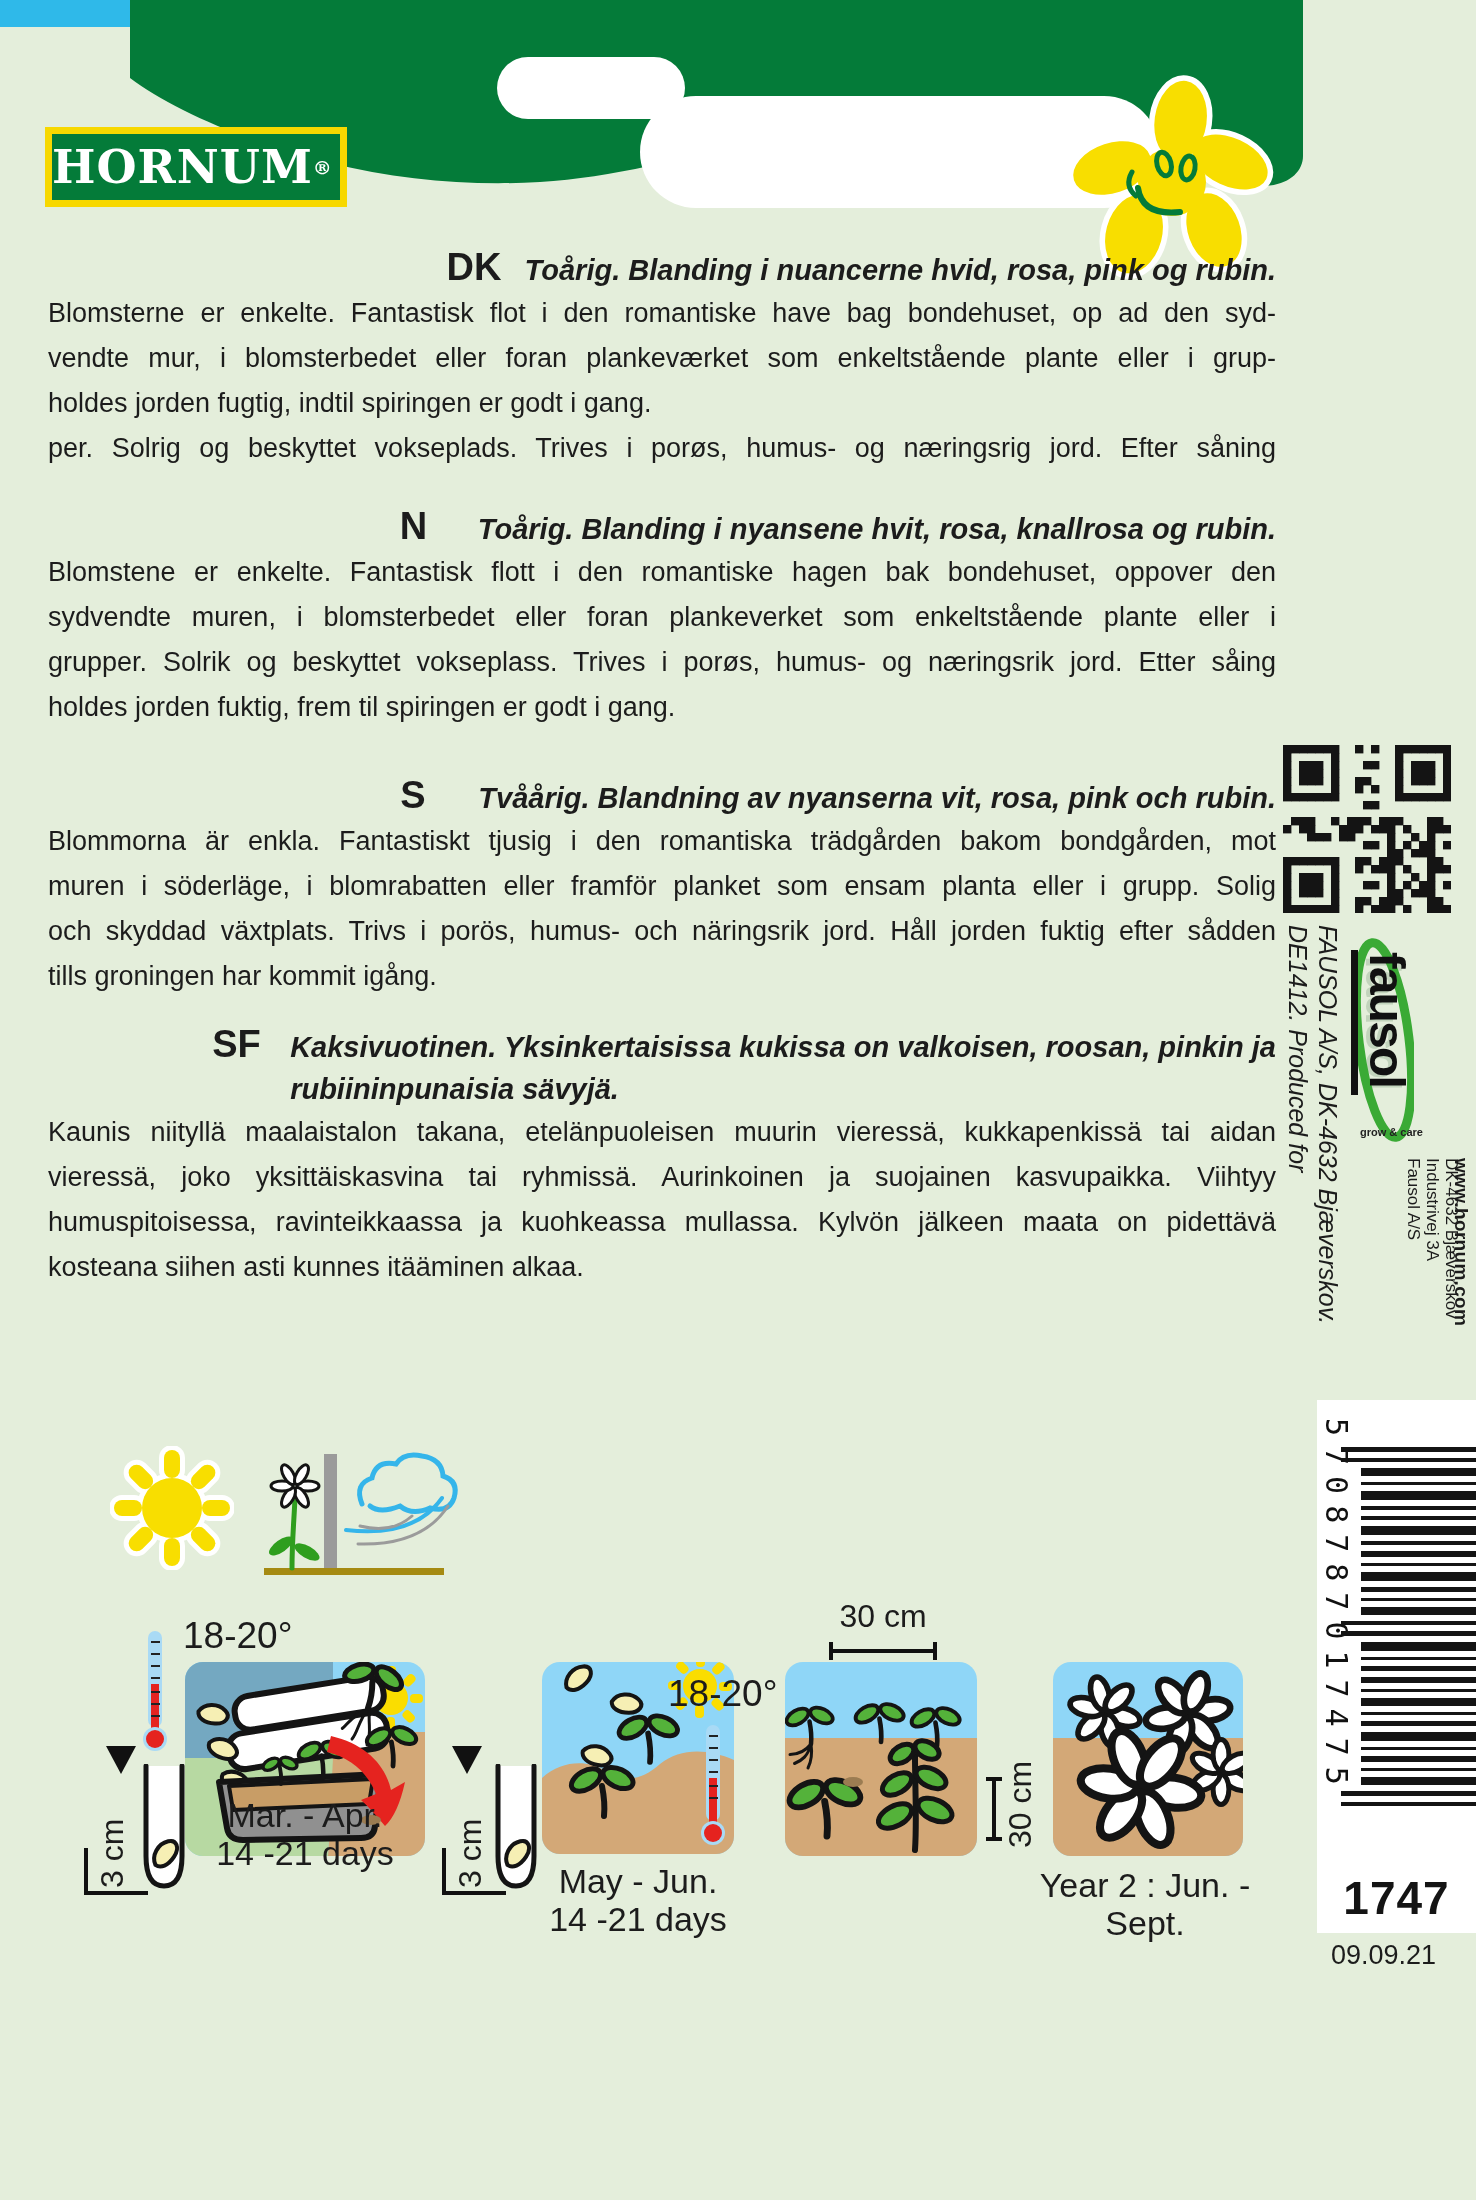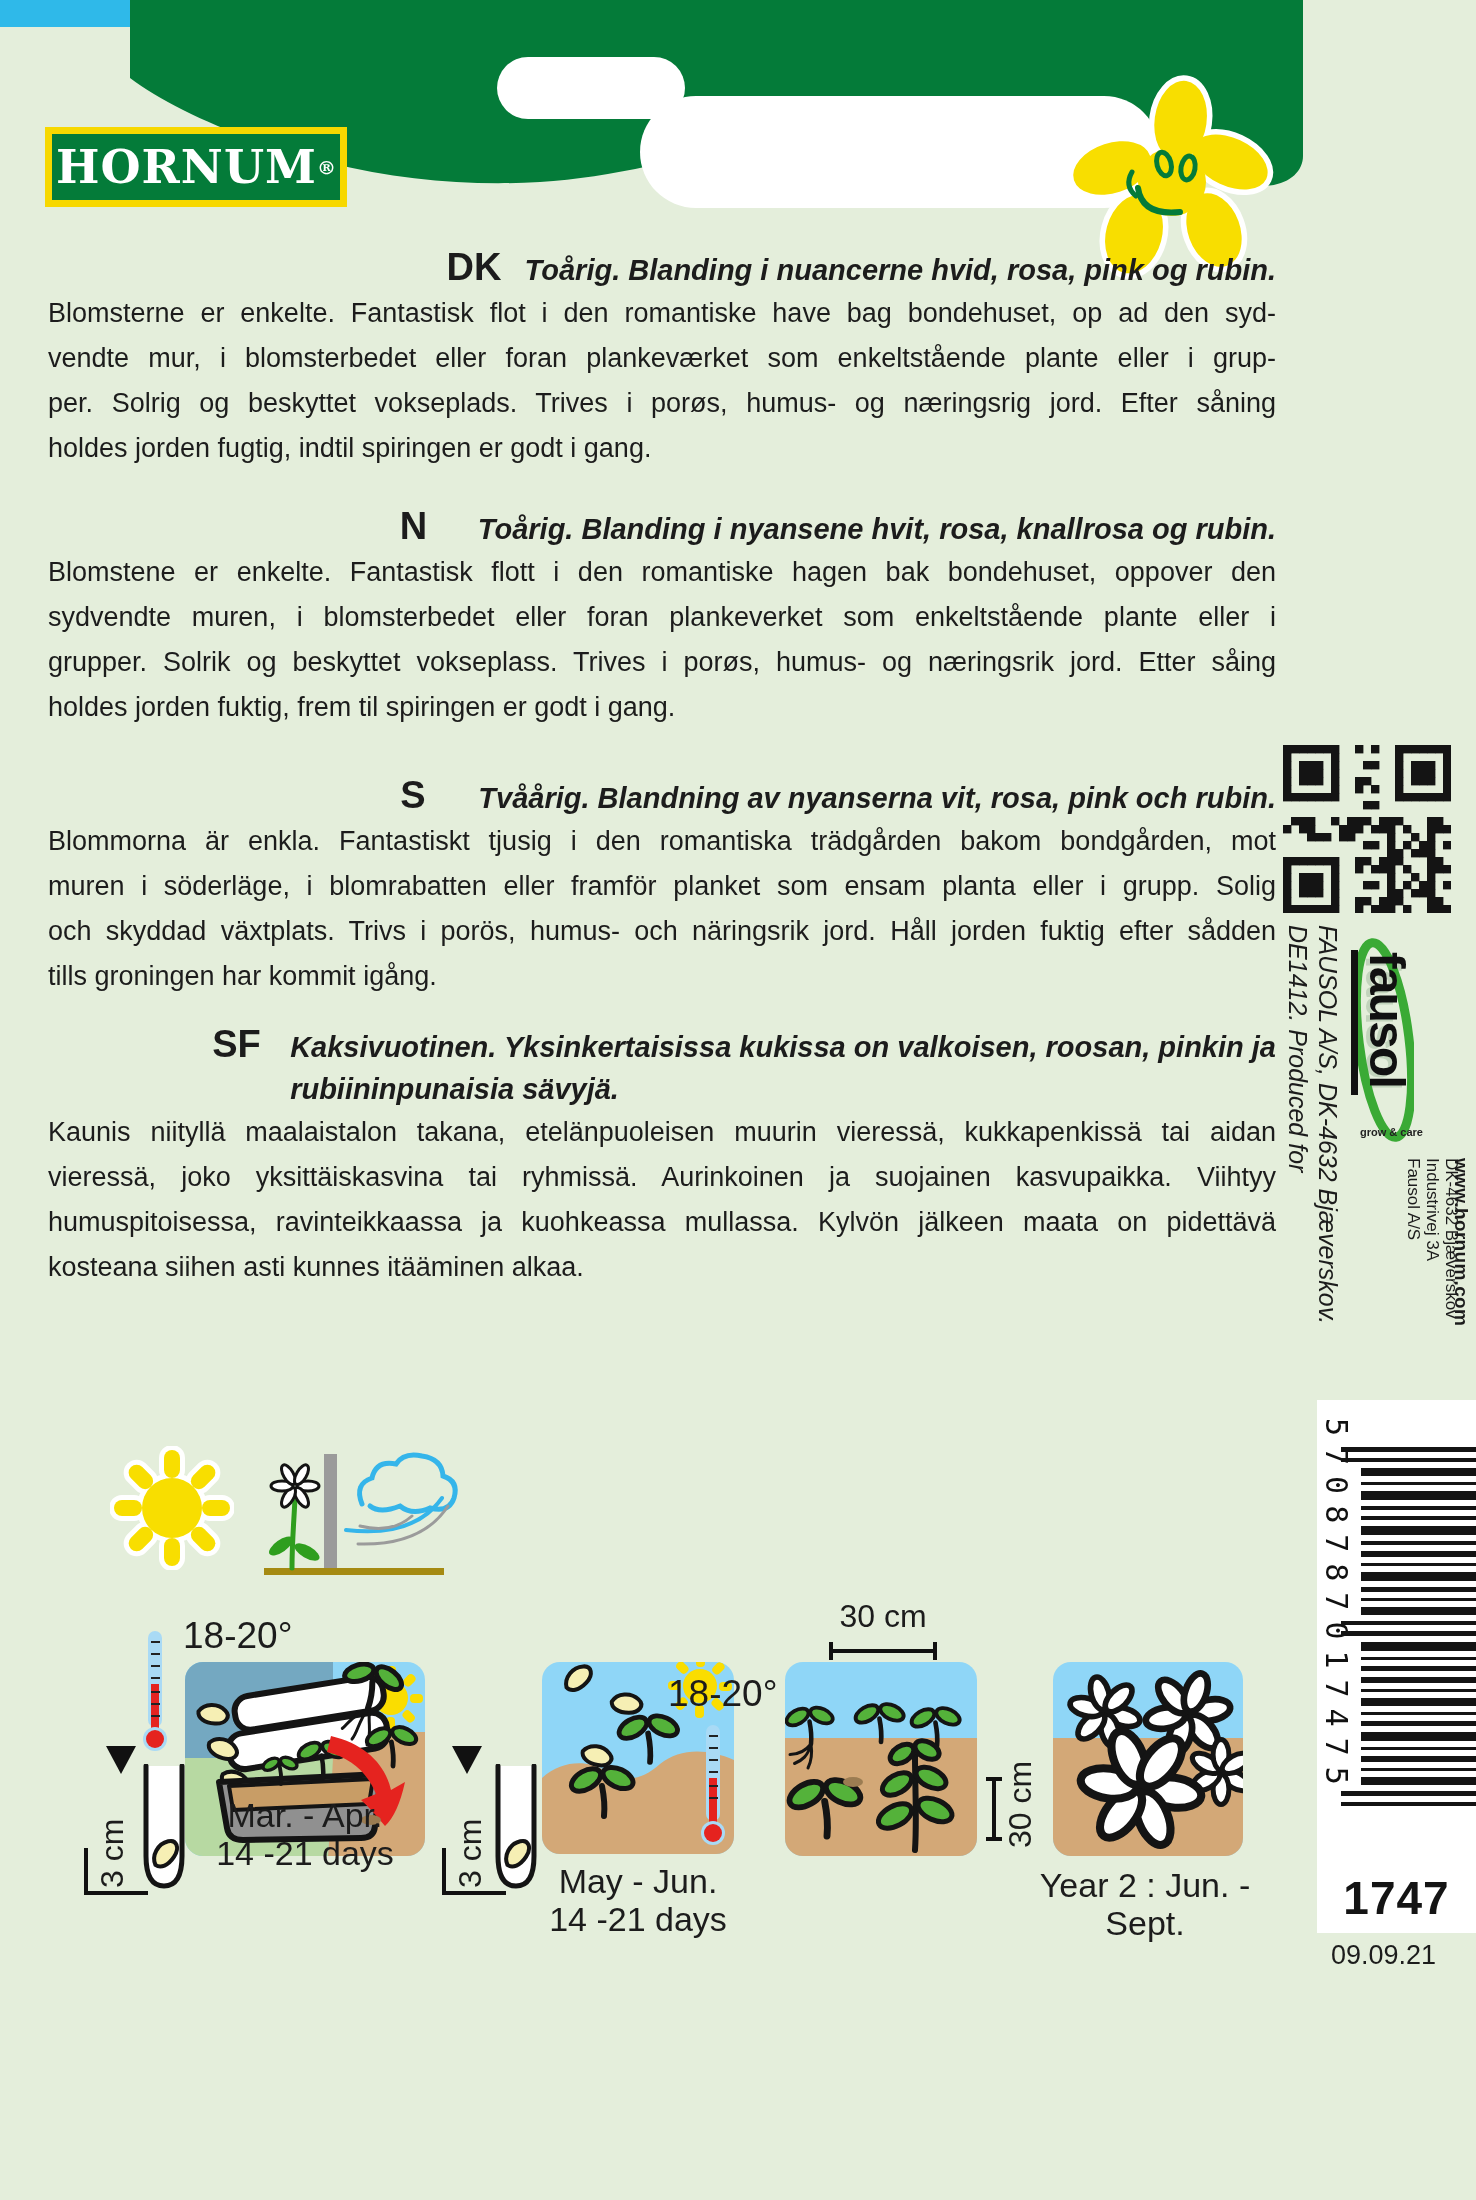--- a/index.html
+++ b/index.html
@@ -3,21 +3,21 @@
 <meta charset="utf-8">
 <style>
   html,body{margin:0;padding:0;background:#fff;}
   .page{position:relative;width:1476px;height:2200px;background:#e4eedb;overflow:hidden;
         font-family:"Liberation Sans",sans-serif;color:#1c1c1c;}
   .abs{position:absolute;}
 
   
   .hornum{position:absolute;left:45px;top:127px;width:288px;height:66px;
           border:7px solid #f7d800;background:#047b39;display:flex;align-items:center;
-          justify-content:center;}
+          }
   .hornum .word{font-family:"DejaVu Serif",serif;font-weight:bold;font-size:46px;color:#fff;letter-spacing:1px;}
   .hornum sup{font-family:"DejaVu Serif",serif;font-weight:bold;color:#fff;font-size:19px;vertical-align:18px;}
 
   
   .textcol{position:absolute;left:48px;top:246px;width:1228px;}
   .sec-row{display:flex;align-items:baseline;justify-content:flex-end;}
   .sec-label{font-weight:bold;font-size:38px;min-width:62px;margin-right:16px;}
   .sec-heading{font-weight:bold;font-style:italic;font-size:29px;line-height:42px;}
   .body-line{font-size:27px;line-height:45px;text-align:justify;text-align-last:justify;}
   .body-line.last{text-align-last:left;}
@@ -102,22 +102,22 @@
     <div class="section" style="margin-bottom:34px">
       <div class="sec-row">
         <span class="sec-label">DK</span>
         <div class="sec-heading">
           <div>Toårig. Blanding i nuancerne hvid, rosa, pink og rubin.</div>
         </div>
       </div>
       <div>
         <div class="body-line">Blomsterne er enkelte. Fantastisk flot i den romantiske have bag bondehuset, op ad den syd-</div>
         <div class="body-line">vendte mur, i blomsterbedet eller foran plankeværket som enkeltstående plante eller i grup-</div>
+        <div class="body-line last">holdes jorden fugtig, indtil spiringen er godt i gang.</div>
         <div class="body-line">per. Solrig og beskyttet vokseplads. Trives i porøs, humus- og næringsrig jord. Efter såning</div>
-        <div class="body-line last">holdes jorden fugtig, indtil spiringen er godt i gang.</div>
       </div>
     </div>
 
     <div class="section" style="margin-bottom:44px">
       <div class="sec-row">
         <span class="sec-label">N</span>
         <div class="sec-heading">
           <div>Toårig. Blanding i nyansene hvit, rosa, knallrosa og rubin.</div>
         </div>
       </div>

